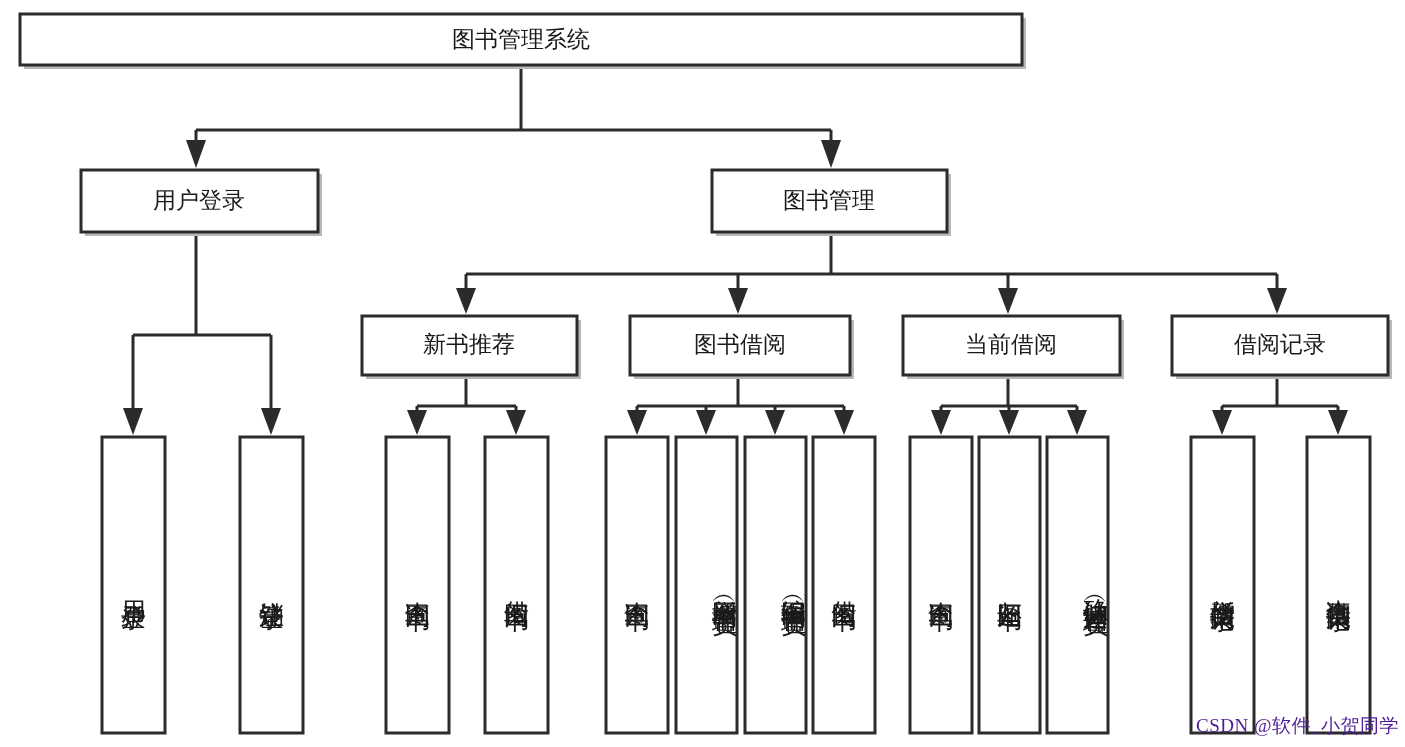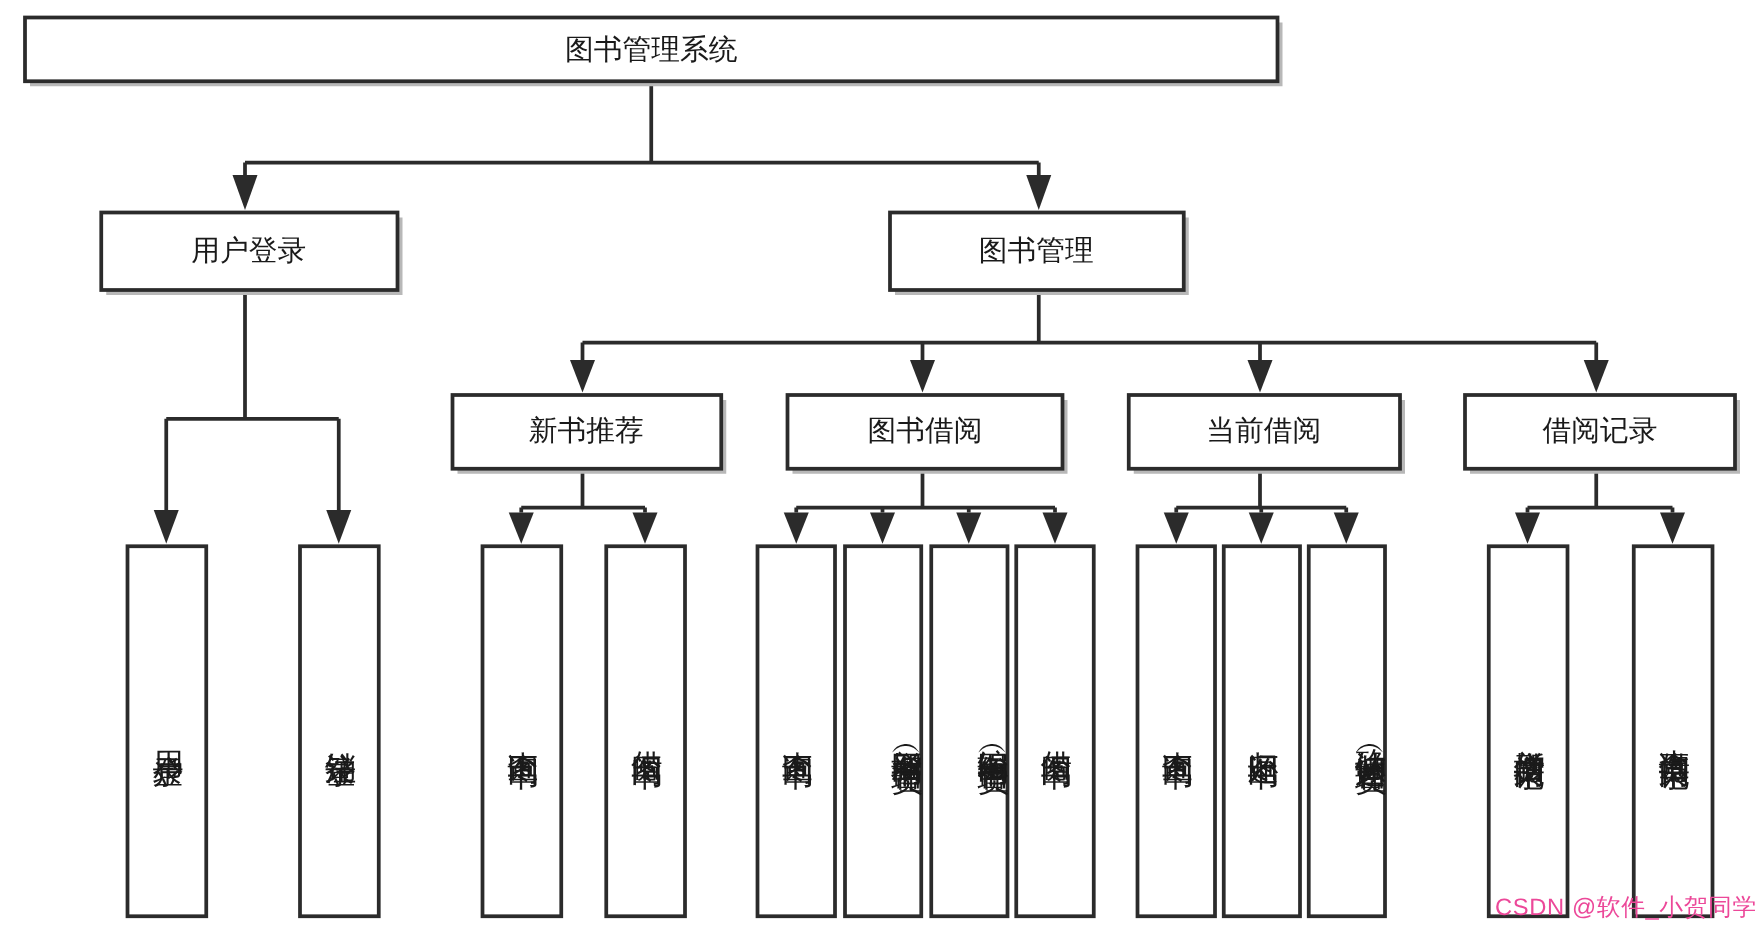--- a/index.html
+++ b/index.html
@@ -66,23 +66,23 @@
     color: #1a1a1a;
     text-align: center;
     display: flex;
     align-items: center;
     justify-content: center;
     pointer-events: none;
     user-select: none;
   }
   .watermark {
     position: absolute;
-    font-family: Liberation Sans, sans-serif;
+    font-family: Liberation Serif, serif;
     font-size: 19px;
-    color: #ec4899;
+    color: #4c1d95;
     white-space: nowrap;
     letter-spacing: 0.5px;
   }
 </style>
 </head>
 <body>
 
 <div id="diagram-root">
 
   <svg class="diagram-canvas" viewBox="0 0 1405 747" xmlns="http://www.w3.org/2000/svg">

